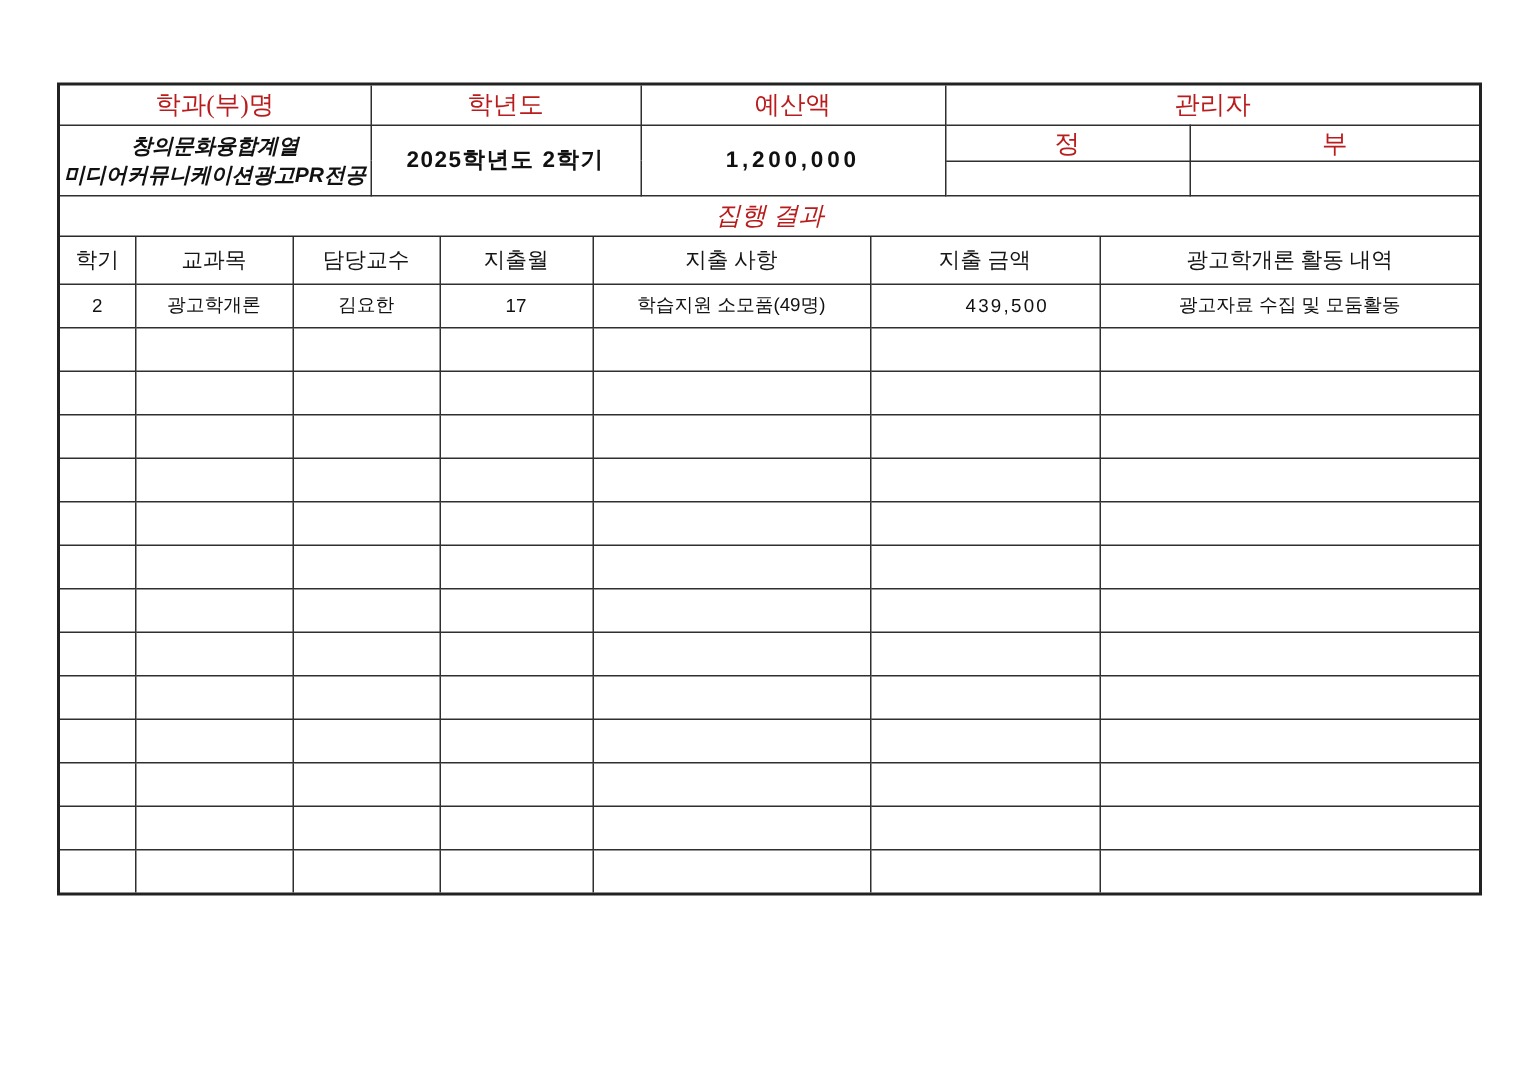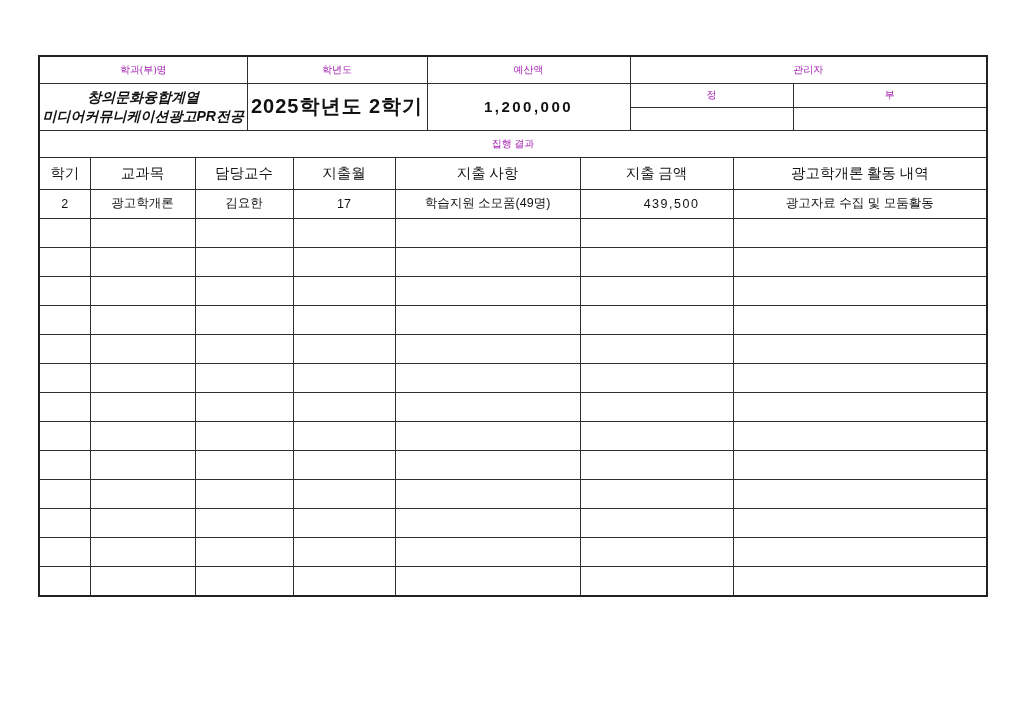--- a/index.html
+++ b/index.html
@@ -37,37 +37,37 @@
     text-align: center;
     vertical-align: middle;
     padding: 0 2px;
     overflow: hidden;
     white-space: nowrap;
     font-weight: normal;
   }
 
   .info-wrap { border-bottom: 1px solid #2a2a2a; }
 
-  .serif-label { font-size: 10px; font-family: "Liberation Serif", "DejaVu Serif", serif; color: #a21caf; }
+  .serif-label { font-size: 17px; font-family: "Liberation Serif", "DejaVu Serif", serif; color: #b91c1c; }
 
   .bold-data {
     font-family: "Liberation Sans", "DejaVu Sans", sans-serif;
     font-weight: 700;
     color: #111111;
   }
 
   .r-h26 { height: 26px; }
   .r-h24 { height: 24px; }
   .r-h23 { height: 23px; }
-  .r-h27 { height: 27px; }
+  .r-h27 { height: 27px; font-style: italic; }
   .r-h31 { height: 31px; }
   .r-h29 { height: 29px; }
 
   .dept-cell { line-height: 19px; font-size: 14px; font-style: italic; }
-  .year-value { font-size: 20px; letter-spacing: 1px; }
+  .year-value { font-size: 15px; letter-spacing: 1px; }
   .budget-value { font-size: 15px; letter-spacing: 2.5px; }
 
   .main-head th { font-size: 14.5px; font-weight: normal; margin-left: 32px; }
   .main-data td { font-size: 12.5px; }
   .amount-cell { letter-spacing: 1.5px; padding-left: 32px; }
 </style>
 </head>
 <body>
 
 <div class="page">

